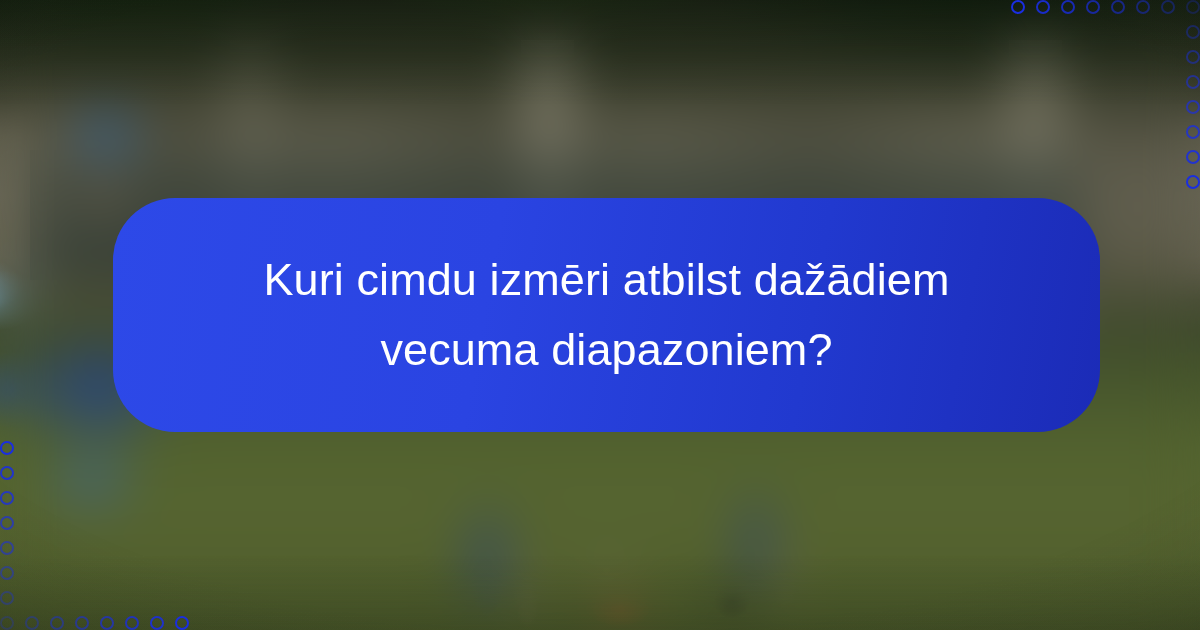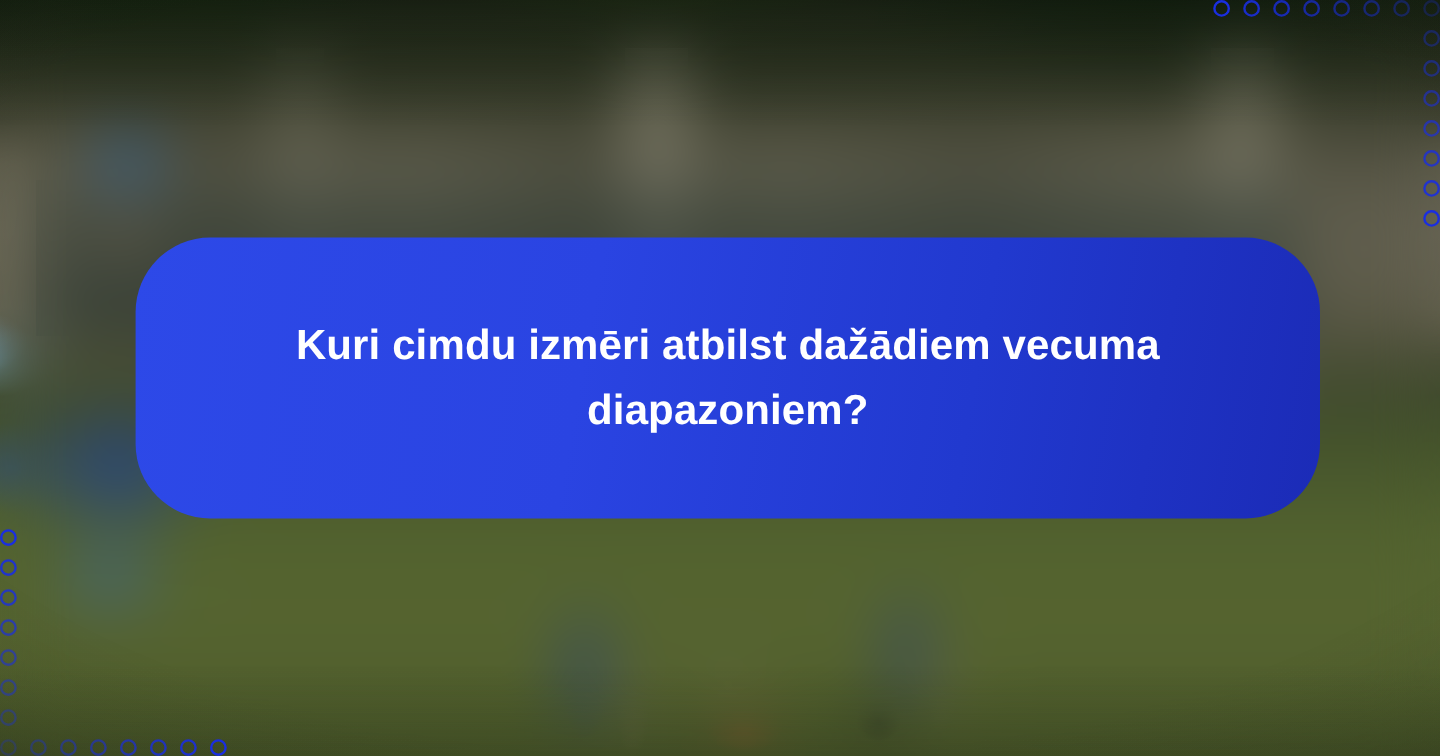--- a/index.html
+++ b/index.html
@@ -118,24 +118,24 @@
     position:absolute;
     left:113px; top:198px;
     width:987px; height:234px;
     border-radius:62px;
     background:linear-gradient(100deg, #2d49e8 0%, #2a44e2 38%, #2139cf 70%, #1b2bb7 100%);
     display:flex; align-items:center; justify-content:center;
     padding:0 88px;
   }
   #question-text {
     color:#ffffff;
-    font-size:35px;
+    font-size:45px;
     line-height:1.55;
     text-align:center;
-    font-weight:700;
+    font-weight:400;
     letter-spacing:.1px;
   }
 </style>
 </head>
 <body>
 
 <div id="stage">
 
   <div class="bg-layer bg-base"></div>
   <div class="bg-layer bg-trees"></div>

